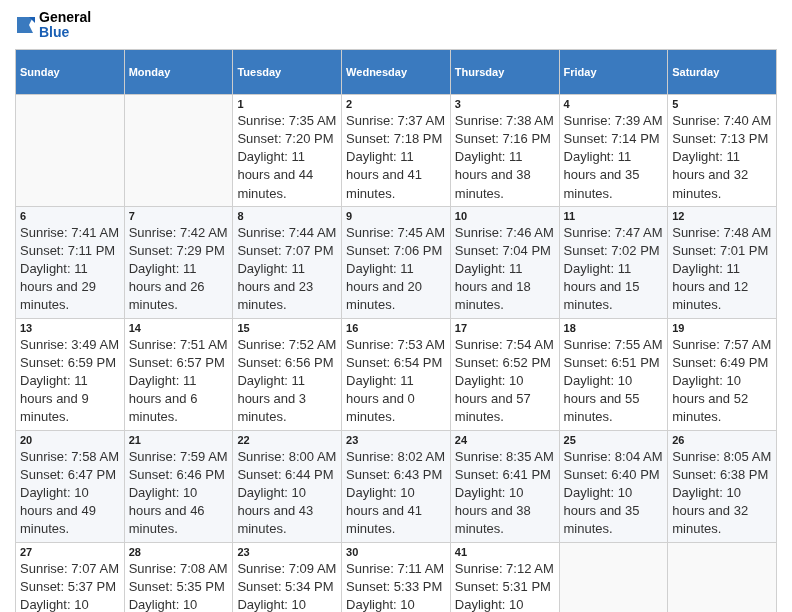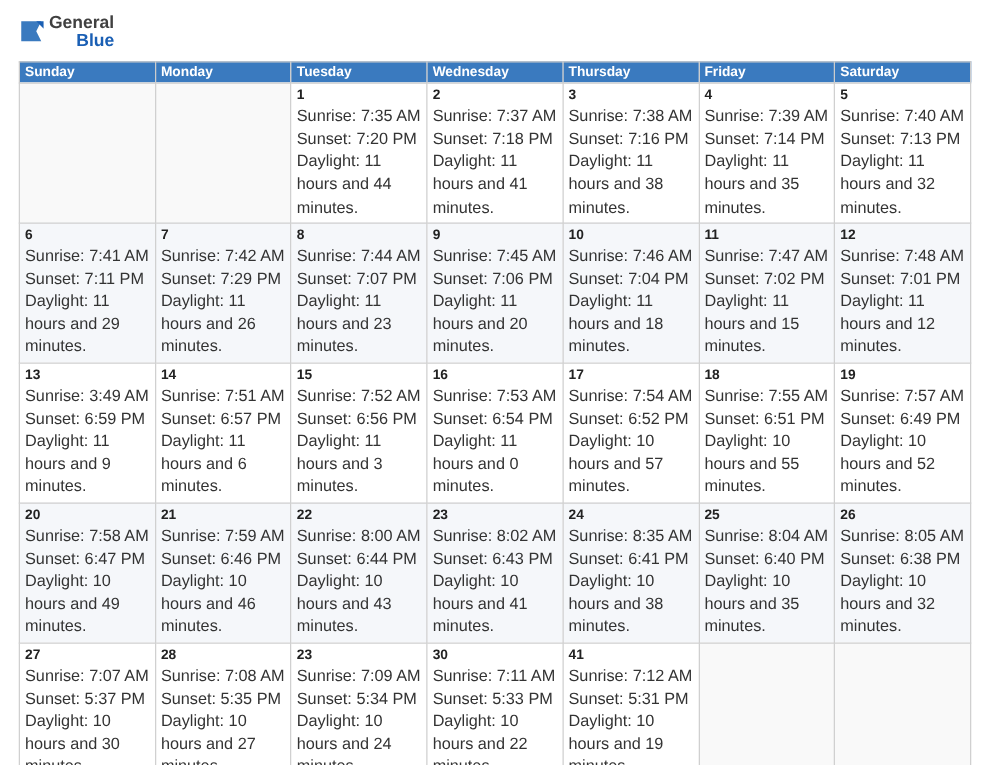--- a/index.html
+++ b/index.html
@@ -42,21 +42,21 @@
     .calendar {
       width: 100%;
       border-collapse: collapse;
       table-layout: fixed;
     }
     .calendar th {
       background: #3a7abf;
       color: #fff;
       font-size: 11px;
       font-weight: bold;
-      padding: 2px 4px;
+      padding: 16px 4px;
       text-align: left;
       border: 1px solid #ccc;
     }
     .calendar td {
       border: 1px solid #d0d0d0;
       vertical-align: top;
       padding: 3px 4px;
       font-size: 9.5px;
       color: #333;
       height: 88px;
@@ -84,22 +84,22 @@
 <body>
 
 <div class="page">
   <div class="header">
     <div class="logo">
         <svg width="20" height="20" viewBox="0 0 20 20">
           <polygon points="2,2 18,2 14,10 18,18 2,18" fill="#3a7abf"></polygon>
           <polygon points="14,2 20,2 20,8" fill="#1a5fb4"></polygon>
         </svg>
         <div>
-          <div style="font-size: 14px; font-weight: bold; color: #404040; line-height: 1.1; text-align: right;">General</div>
-          <div style="font-size: 14px; font-weight: bold; color: rgb(26, 95, 180); line-height: 1.1; margin-left: 22px;">Blue</div>
+          <div style="font-size: 14px; font-weight: bold; color: #000000; line-height: 1.1;">General</div>
+          <div style="font-size: 14px; font-weight: bold; color: rgb(26, 95, 180); line-height: 1.1;">Blue</div>
         </div>
       </div>
     <div class="title-section">
       <div class="month-title"></div>
       <div class="location"></div>
     </div>
   </div>
 
   <table class="calendar">
     <thead>

